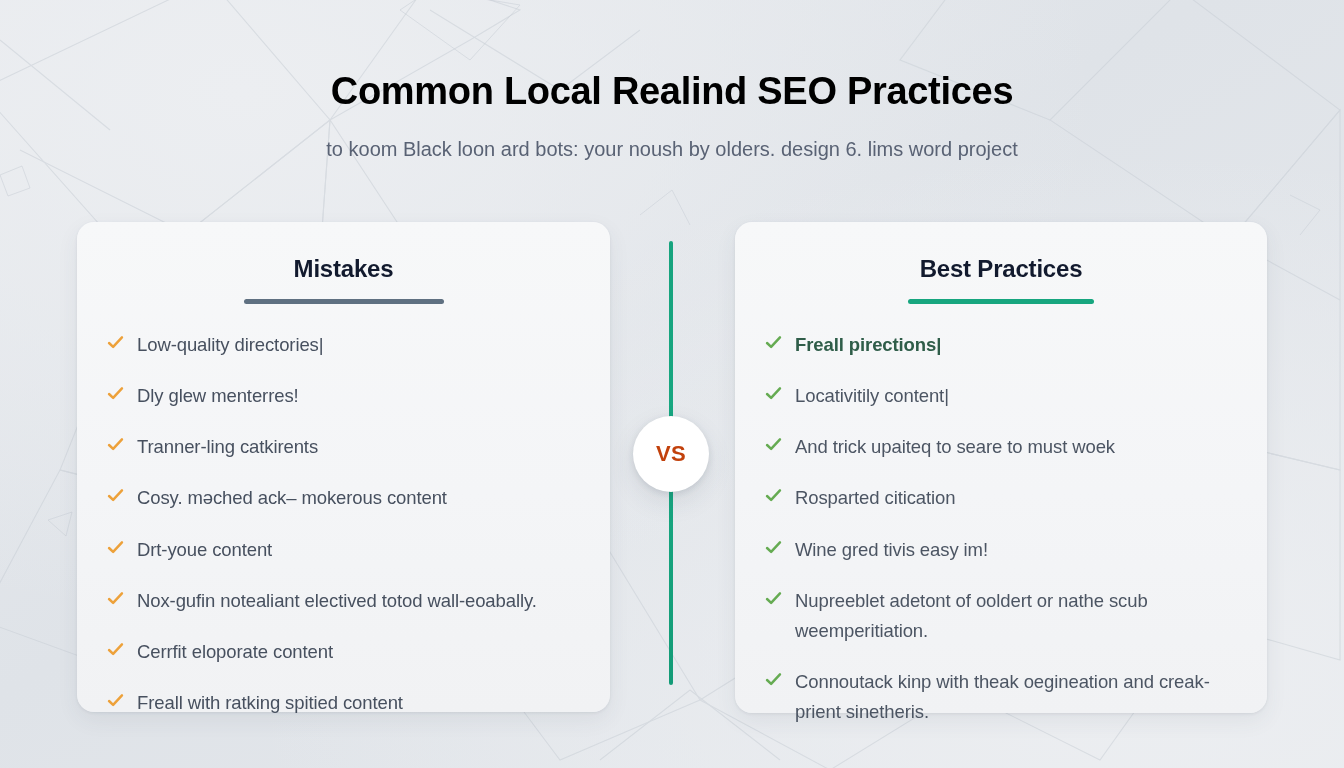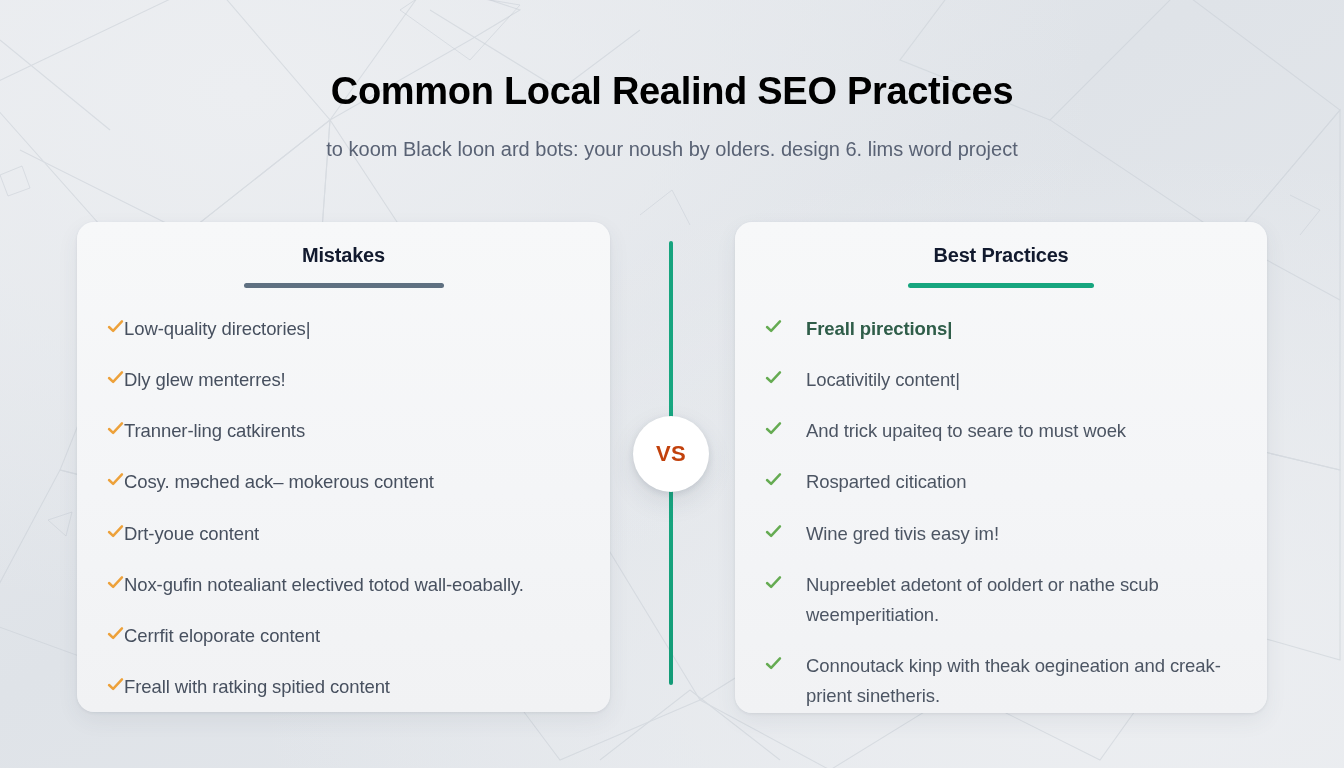--- a/index.html
+++ b/index.html
@@ -52,52 +52,54 @@
     border-radius:17px;
     background:linear-gradient(180deg,#f7f8f9 0%, #f4f5f7 55%, #f1f2f4 100%);
     box-shadow:0 1px 3px rgba(60,70,90,0.10), 0 8px 22px rgba(60,70,90,0.07);
     padding:22px 30px 20px 30px;
   }
   #card-mistakes { left:77px;  width:533px; height:490px; }
   #card-best     { left:735px; width:532px; height:491px; }
 
   .card-title {
     text-align:center;
-    font-size:20px;
+    font-size:24px;
     font-weight:bold;
     color:#121a2e;
     letter-spacing:-0.2px;
+    margin-top:11px;
   }
   .card-rule {
     height:5px;
     border-radius:3px;
     margin:16px auto 0 auto;
   }
   #rule-mistakes { width:200px; background:#5f7081; }
   #rule-best     { width:186px; background:#17a67f; }
 
   .list { margin-top:26px; }
   .list-item {
     display:flex;
     align-items:flex-start;
+    gap:13px;
     margin-bottom:21px;
   }
   .list-item .check {
     flex:0 0 auto;
     width:17px; height:17px;
     margin-top:4px;
     display:block;
   }
   .list-item .txt {
     font-size:18.5px;
     line-height:1.63;
     color:#47505f;
     letter-spacing:-0.1px;
   }
-  #card-best .list-item .txt { color:#4c5563;margin-left:24px; }
+  #card-best .list-item .txt { color:#4c5563; }
   #card-best .list-item.emphasis .txt {
     color:#2f5d49;
     font-weight:bold;
   }
 
   
   #divider {
     position:absolute;
     left:669px;
     top:241px;

